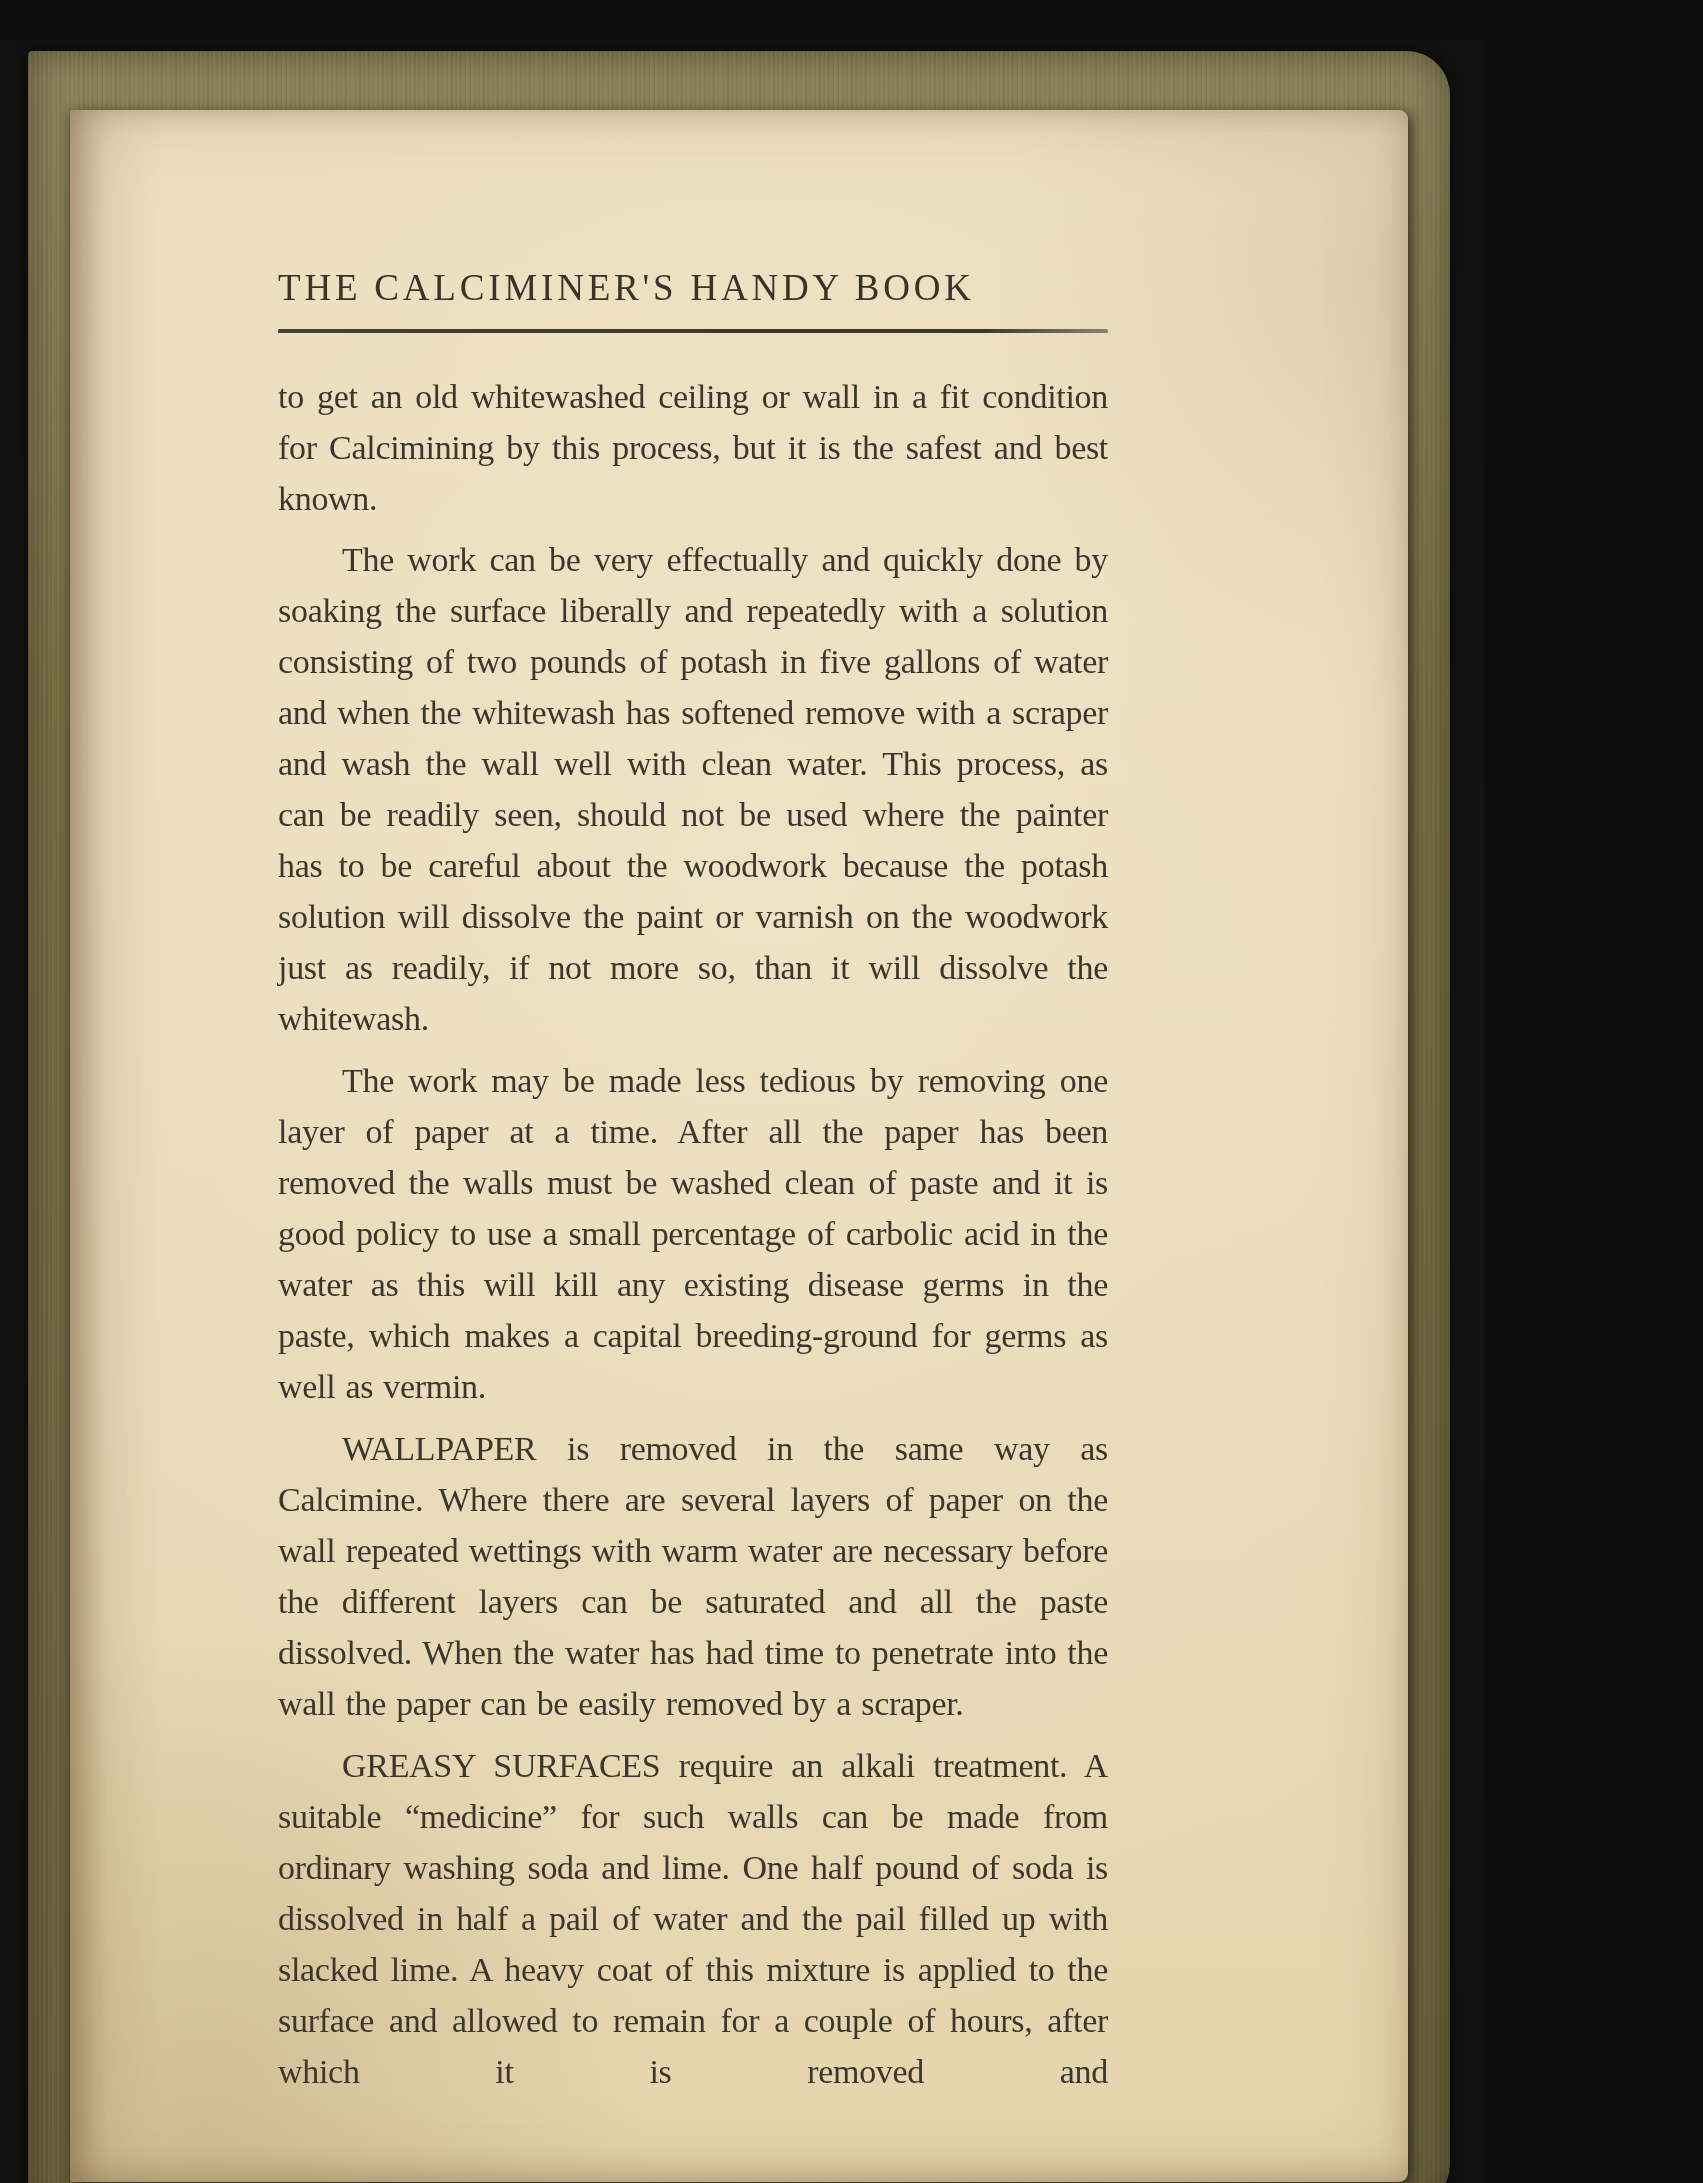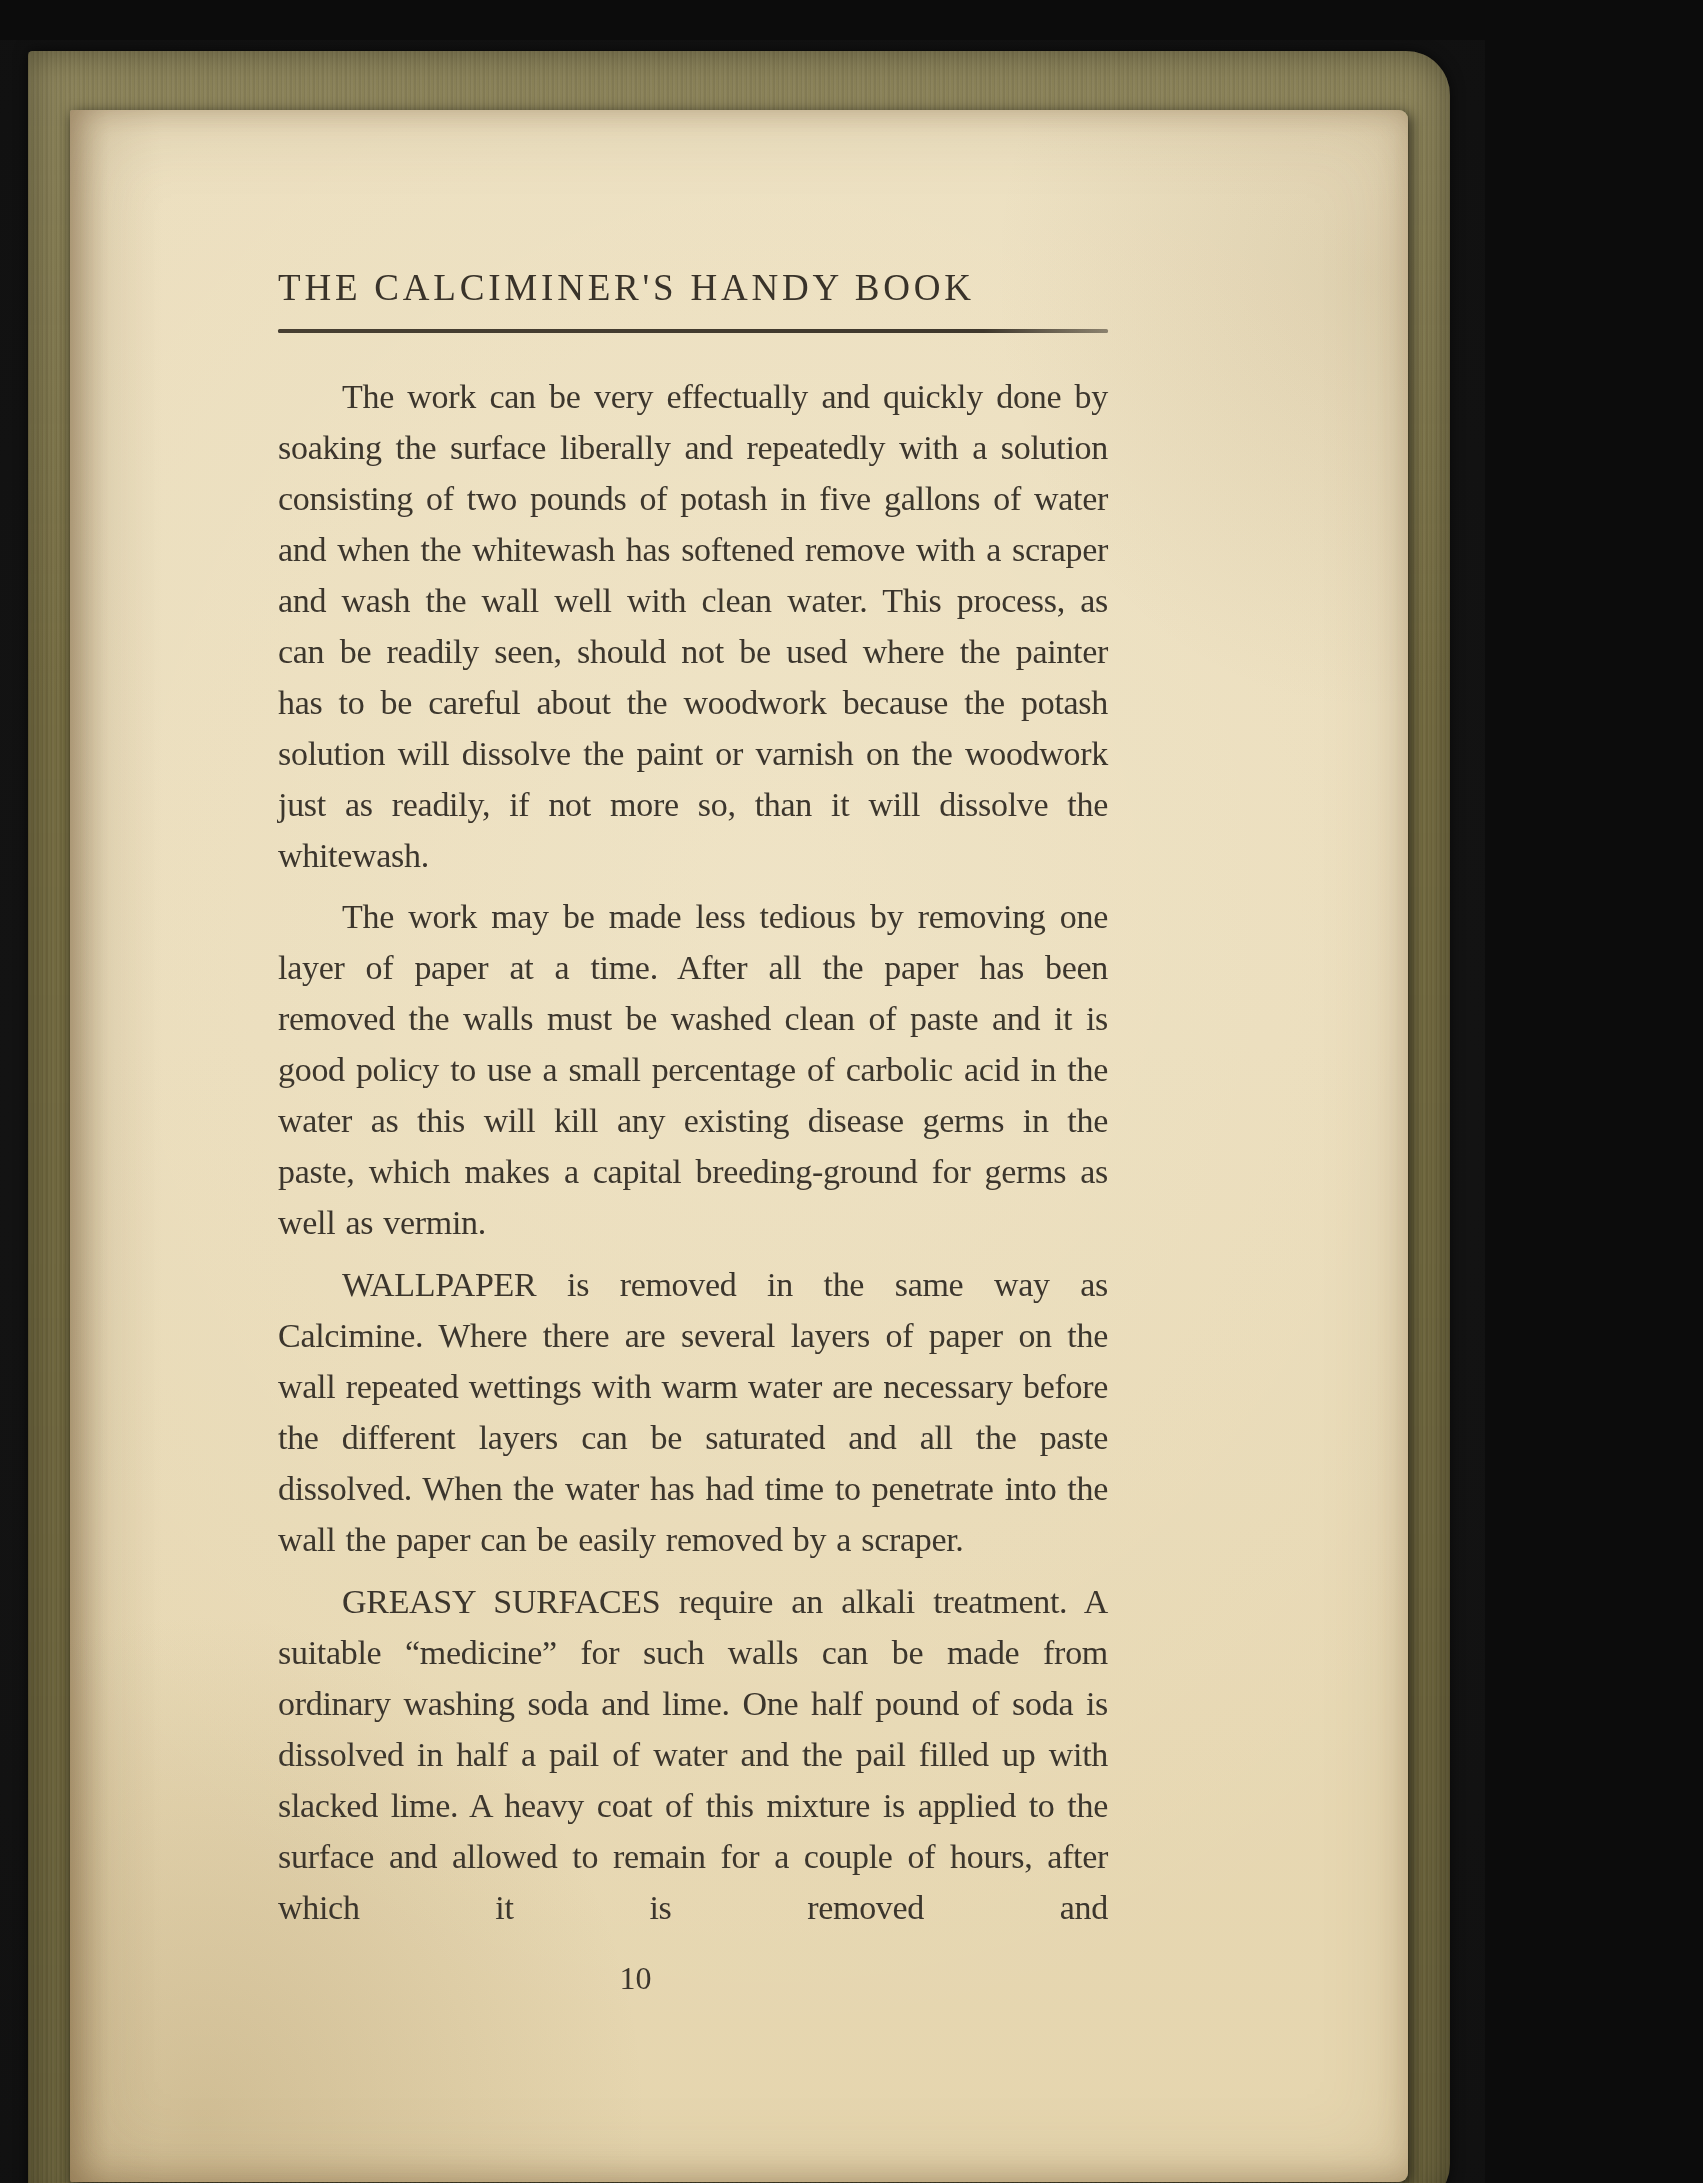--- a/index.html
+++ b/index.html
@@ -115,25 +115,25 @@
 
   <div class="paper">
     <div class="content">
 
       <header class="running-head">
         <h1>THE CALCIMINER'S HANDY BOOK</h1>
         <div class="rule"></div>
       </header>
 
       <main class="page-body">
+        <p class="noindent">to get an old whitewashed ceiling or wall in a fit condition for Calcimining by this process, but it is the safest and best known.</p>
         <p>The work can be very effectually and quickly done by soaking the surface liberally and repeatedly with a solution consisting of two pounds of potash in five gallons of water and when the whitewash has softened remove with a scraper and wash the wall well with clean water.  This process, as can be readily seen, should not be used where the painter has to be careful about the woodwork because the potash solution will dissolve the paint or varnish on the woodwork just as readily, if not more so, than it will dissolve the whitewash.</p>
         <p>The work may be made less tedious by removing one layer of paper at a time.  After all the paper has been removed the walls must be washed clean of paste and it is good policy to use a small percentage of carbolic acid in the water as this will kill any existing disease germs in the paste, which makes a capital breeding-ground for germs as well as vermin.</p>
         <p>WALLPAPER is removed in the same way as Calcimine. Where there are several layers of paper on the wall repeated wettings with warm water are necessary before the different layers can be saturated and all the paste dissolved.  When the water has had time to penetrate into the wall the paper can be easily removed by a scraper.</p>
         <p class="continued">GREASY SURFACES require an alkali treatment.  A suitable “medicine” for such walls can be made from ordinary washing soda and lime.  One half pound of soda is dissolved in half a pail of water and the pail filled up with slacked lime.  A heavy coat of this mixture is applied to the surface and allowed to remain for a couple of hours, after which it is removed and</p>
       </main>
 
-      <div class="folio">10</div>
 
     </div>
   </div>
 
 </div>
 
 
 </body></html>

